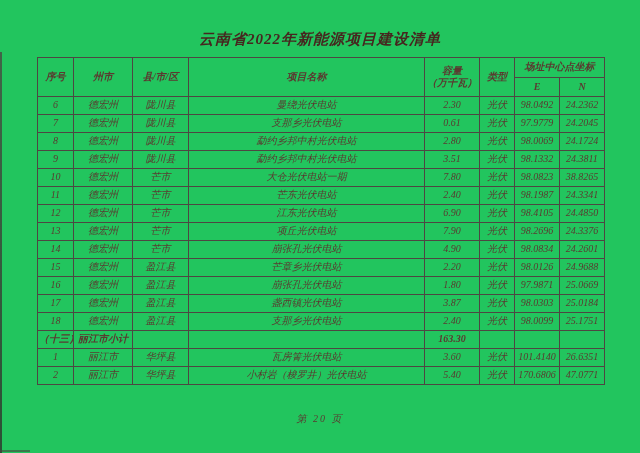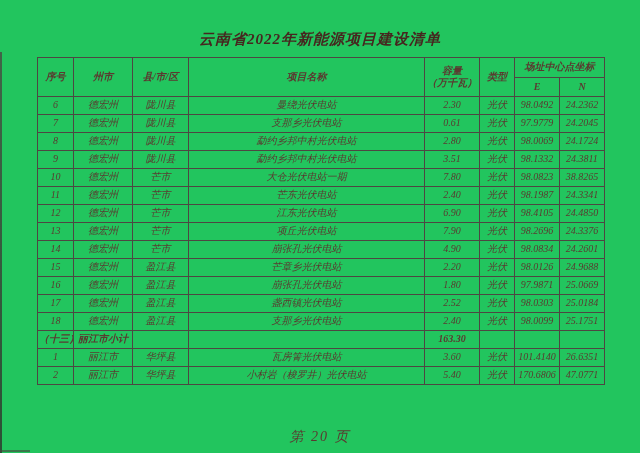--- a/index.html
+++ b/index.html
@@ -56,24 +56,23 @@
   }
   .main-table thead th { font-weight: bold; height: 18px; }
   .main-table thead tr:first-child th { height: 19px; }
   .main-table td { height: 17px; font-weight: normal; }
   .cap-line { display: block; }
   tr.subtotal td { font-weight: bold; }
   .footer {
     position: absolute; left: 0; top: 412px;
     width: 100%;
     text-align: center;
-    font-size: 14px;
+    font-size: 10px;
     letter-spacing: 2px;
     color: var(--ink, #5a3a30);
-    margin-top: 16px;
   }
 </style>
 </head>
 <body>
 
 <div class="page">
   <div class="scan-edge-left"></div>
   <div class="scan-edge-bottom"></div>
 
   <h1 class="title">云南省2022年新能源项目建设清单</h1>
@@ -216,21 +215,21 @@
           <td>1.80</td>
           <td>光伏</td>
           <td>97.9871</td>
           <td>25.0669</td>
         </tr>
         <tr>
           <td>17</td>
           <td>德宏州</td>
           <td>盈江县</td>
           <td>盏西镇光伏电站</td>
-          <td>2.52</td>
+          <td>3.87</td>
           <td>光伏</td>
           <td>98.0303</td>
           <td>25.0184</td>
         </tr>
         <tr>
           <td>18</td>
           <td>德宏州</td>
           <td>盈江县</td>
           <td>支那乡光伏电站</td>
           <td>2.40</td>

